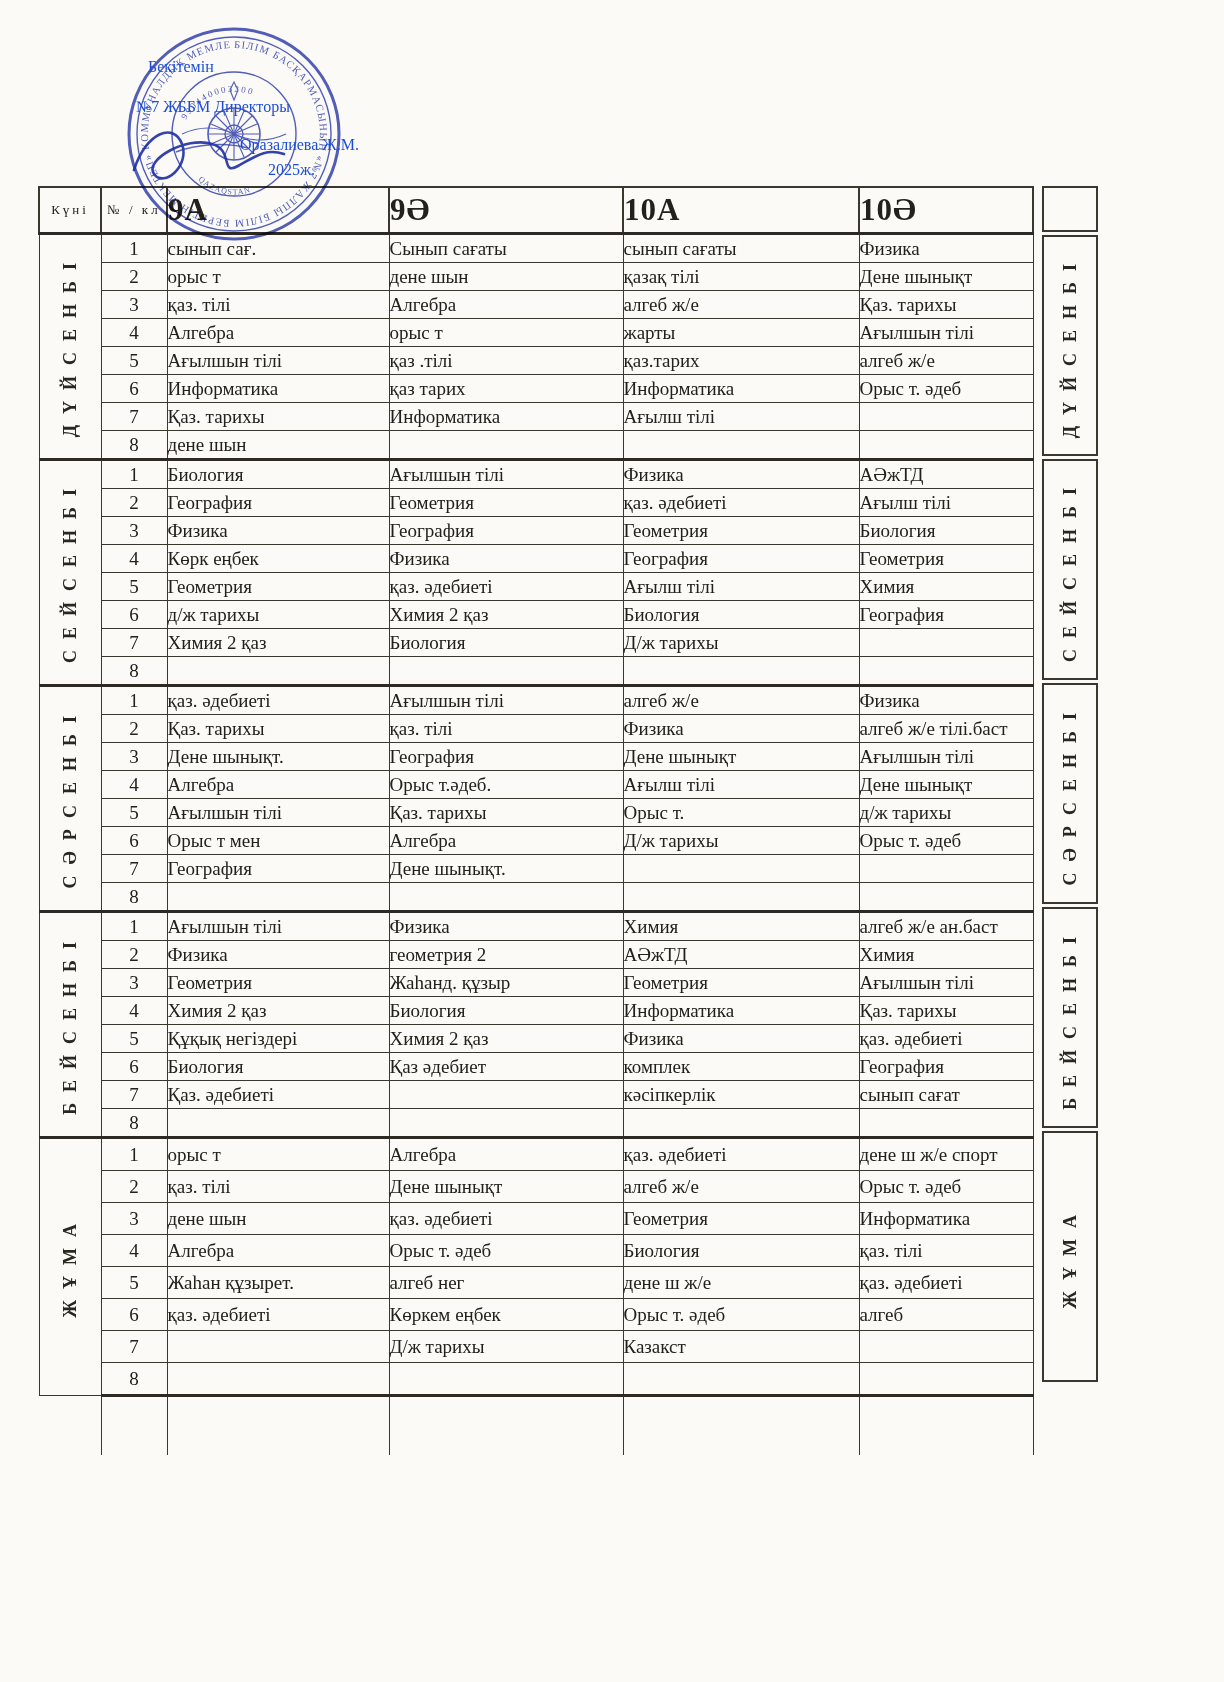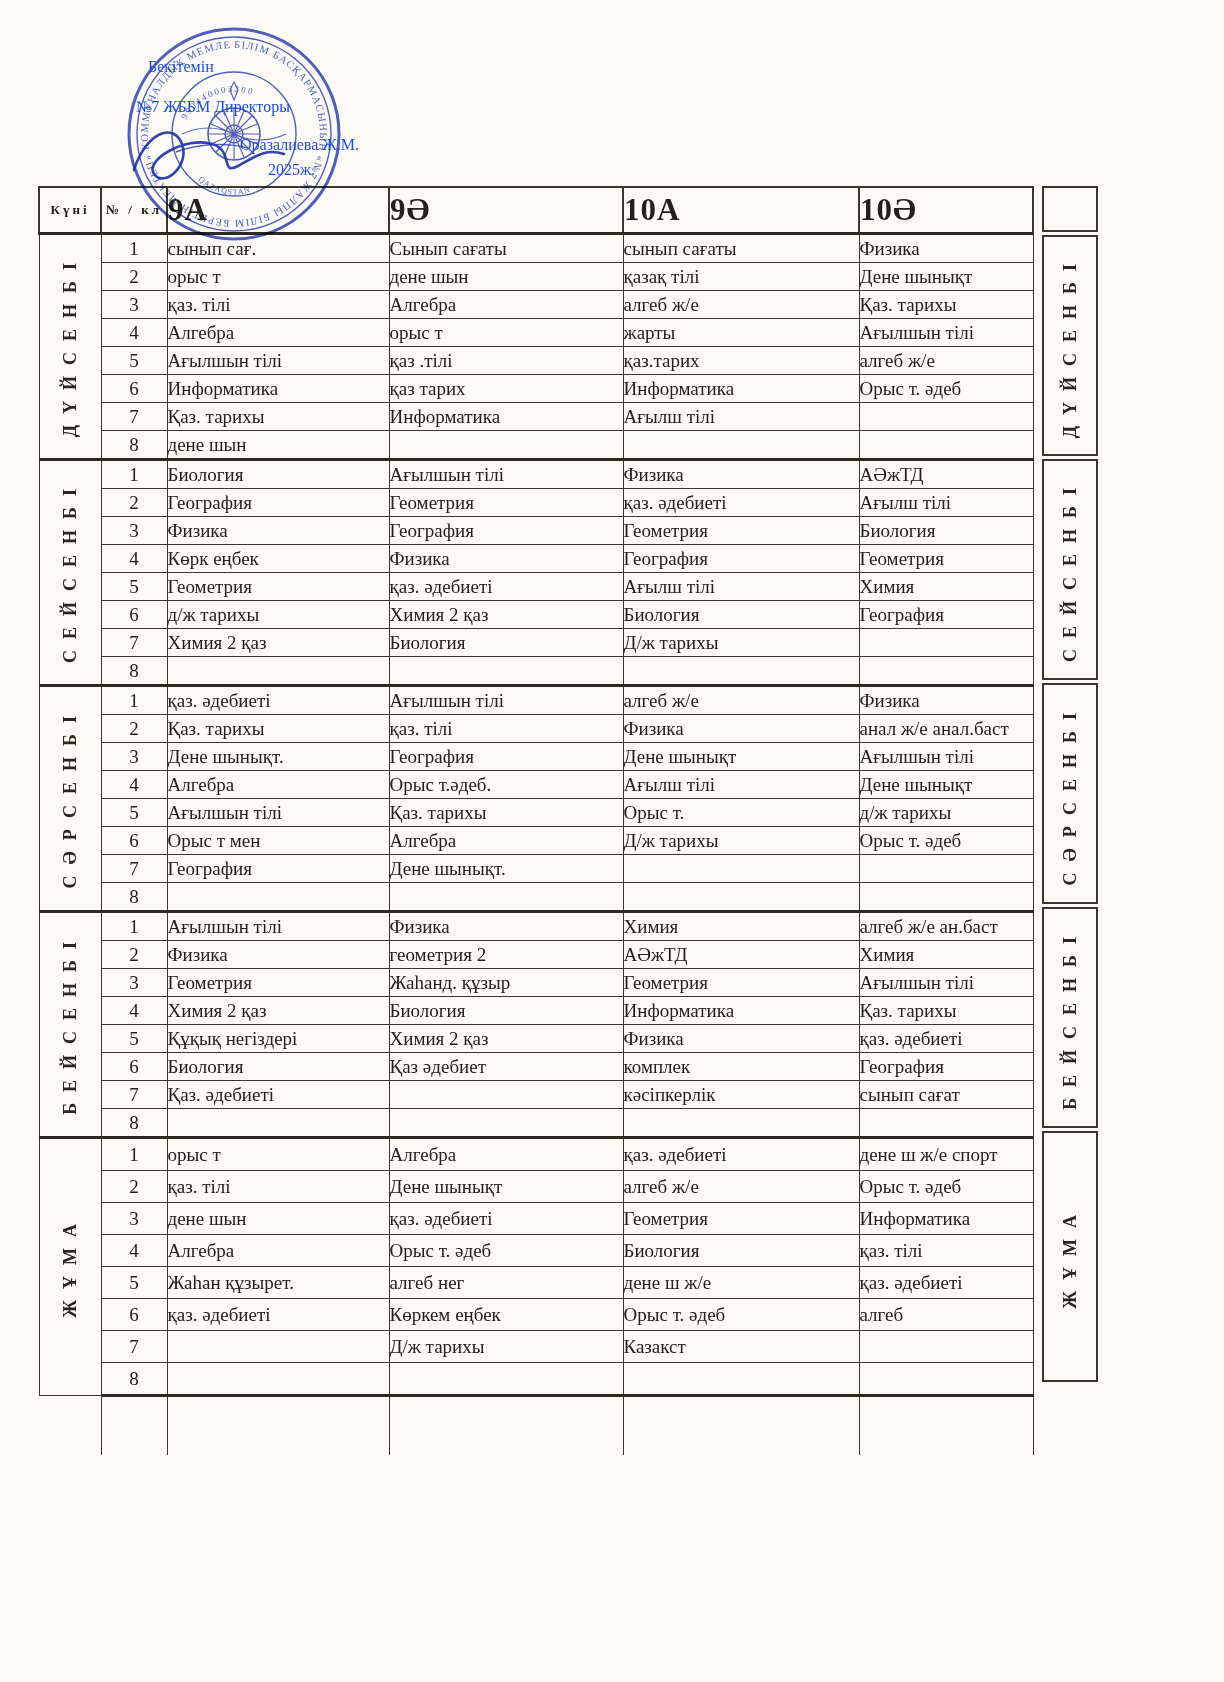--- a/index.html
+++ b/index.html
@@ -26,21 +26,21 @@
   table.tt{border-collapse:collapse;table-layout:fixed;width:994px;}
   table.tt col.c-day{width:62px;}
   table.tt col.c-num{width:66px;}
   table.tt col.c-9a{width:222px;}
   table.tt col.c-9b{width:234px;}
   table.tt col.c-10a{width:236px;}
   table.tt col.c-10b{width:174px;}
   table.tt th,table.tt td{border:1.6px solid #3b362e;padding:0;}
   table.tt thead th{height:44px;border-width:2.4px;background:transparent;}
   .hdr-class{font-size:31px;font-weight:bold;letter-spacing:1px;text-align:left;}
-  .hdr-small{font-size:13px;font-weight:bold;letter-spacing:3px;text-align:center;margin-left:7px;}
+  .hdr-small{font-size:13px;font-weight:normal;letter-spacing:3px;text-align:center;margin-left:7px;}
   tr.lesson-row td{height:27px;}
   tr.lesson-row.friday td{height:31px;}
   tr.day-start td{border-top:3px solid #2e2a23;}
   td.num-cell{text-align:center;font-size:19px;}
   td.subj-cell{font-size:19px;padding-left:9px;white-space:nowrap;overflow:visible;}
   td.day-cell{text-align:center;vertical-align:middle;}
   .vlabel{
     display:inline-block;
     writing-mode:vertical-rl;transform:rotate(180deg);
     font-size:18px;font-weight:600;letter-spacing:11px;
@@ -254,21 +254,21 @@
           <td class="subj-cell">қаз. әдебиеті</td>
           <td class="subj-cell">Ағылшын тілі</td>
           <td class="subj-cell">алгеб ж/е</td>
           <td class="subj-cell">Физика</td>
         </tr>
         <tr class="lesson-row">
           <td class="num-cell">2</td>
           <td class="subj-cell">Қаз. тарихы</td>
           <td class="subj-cell">қаз. тілі</td>
           <td class="subj-cell">Физика</td>
-          <td class="subj-cell">анал ж/е анал.баст</td>
+          <td class="subj-cell">алгеб ж/е тілі.баст</td>
         </tr>
         <tr class="lesson-row">
           <td class="num-cell">3</td>
           <td class="subj-cell">Дене шынықт.</td>
           <td class="subj-cell">География</td>
           <td class="subj-cell">Дене шынықт</td>
           <td class="subj-cell">Ағылшын тілі</td>
         </tr>
         <tr class="lesson-row">
           <td class="num-cell">4</td>

